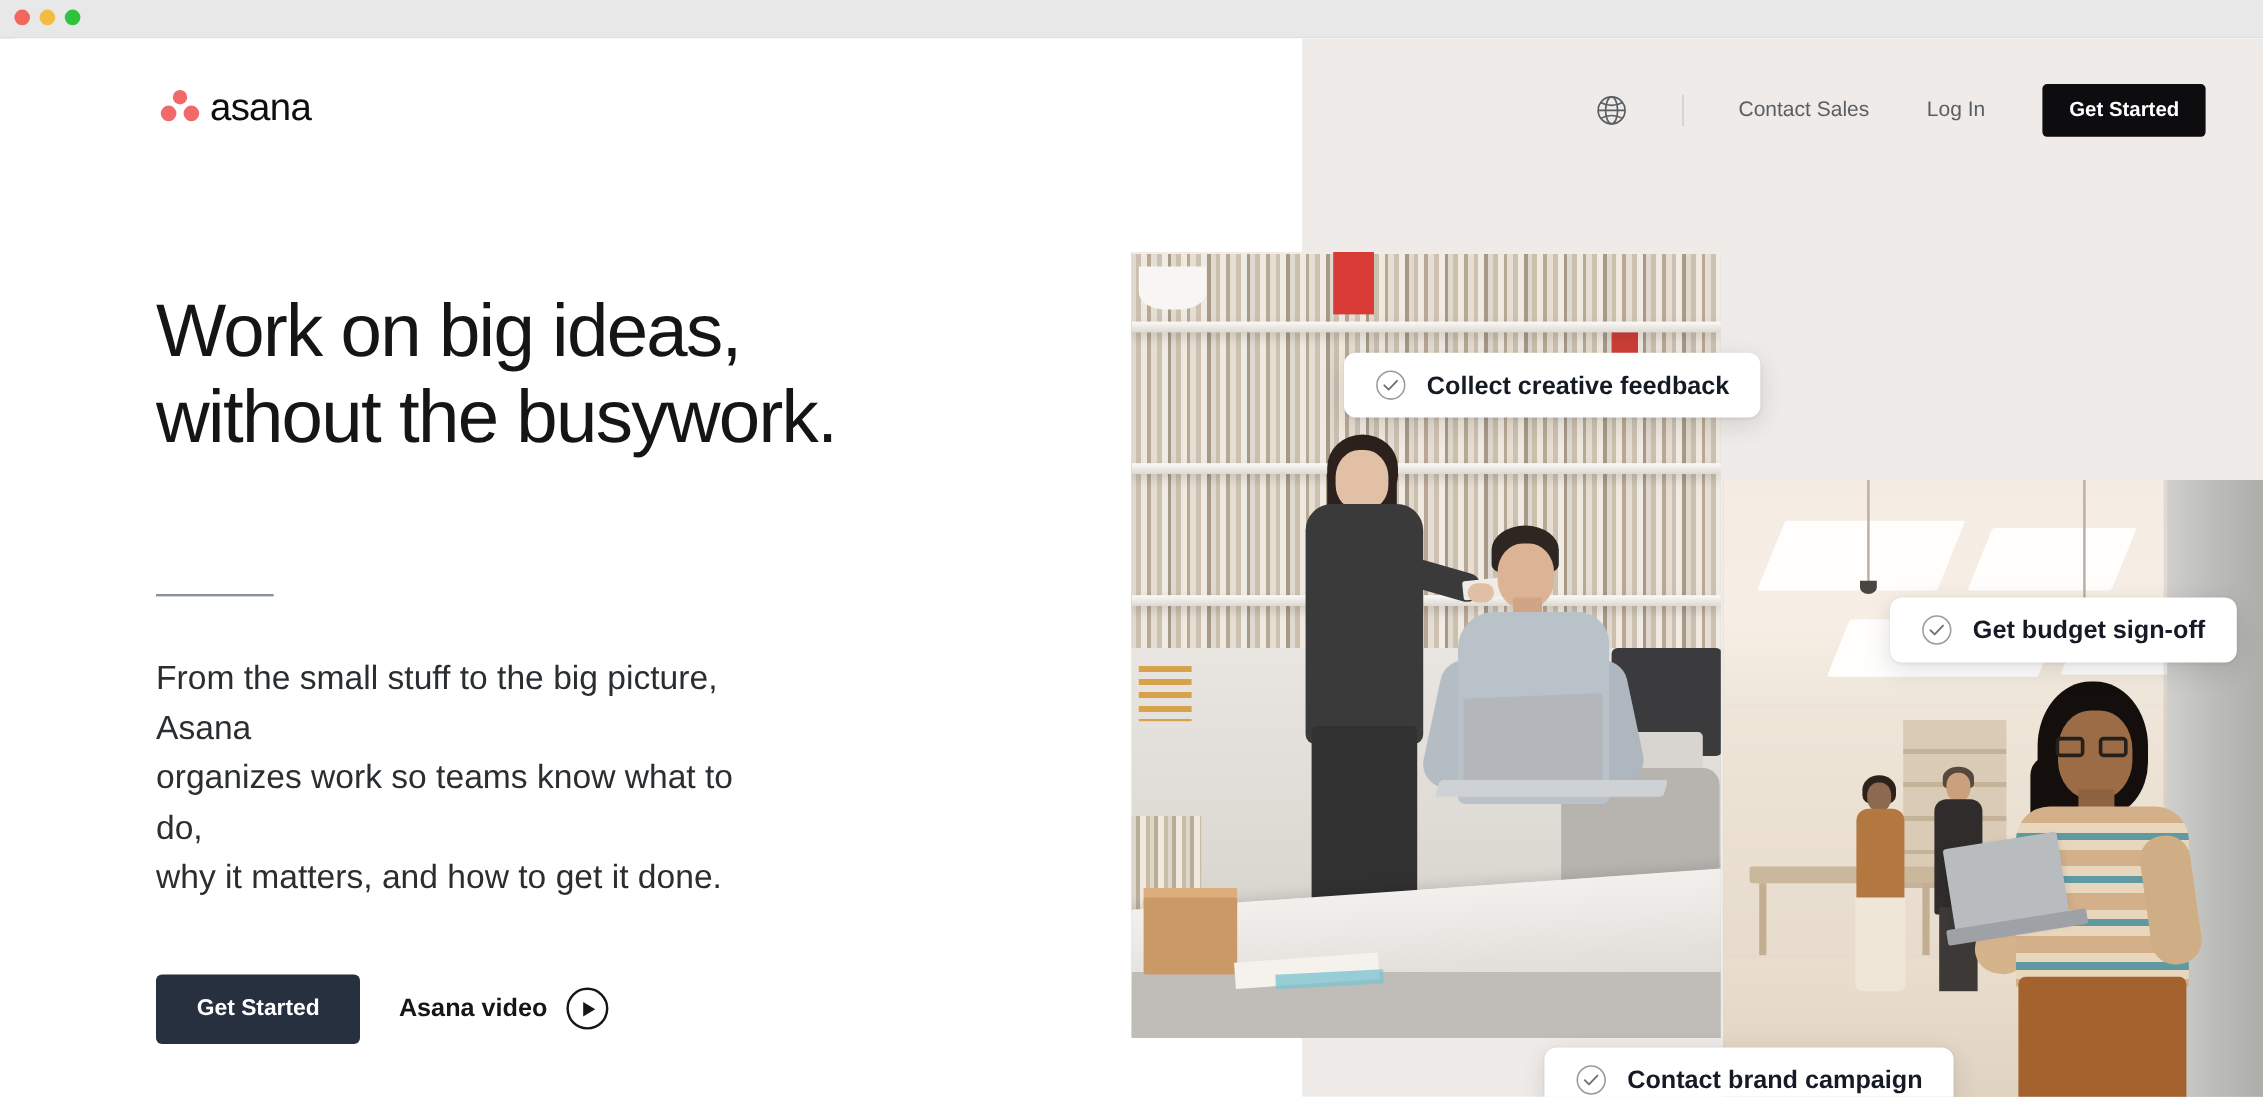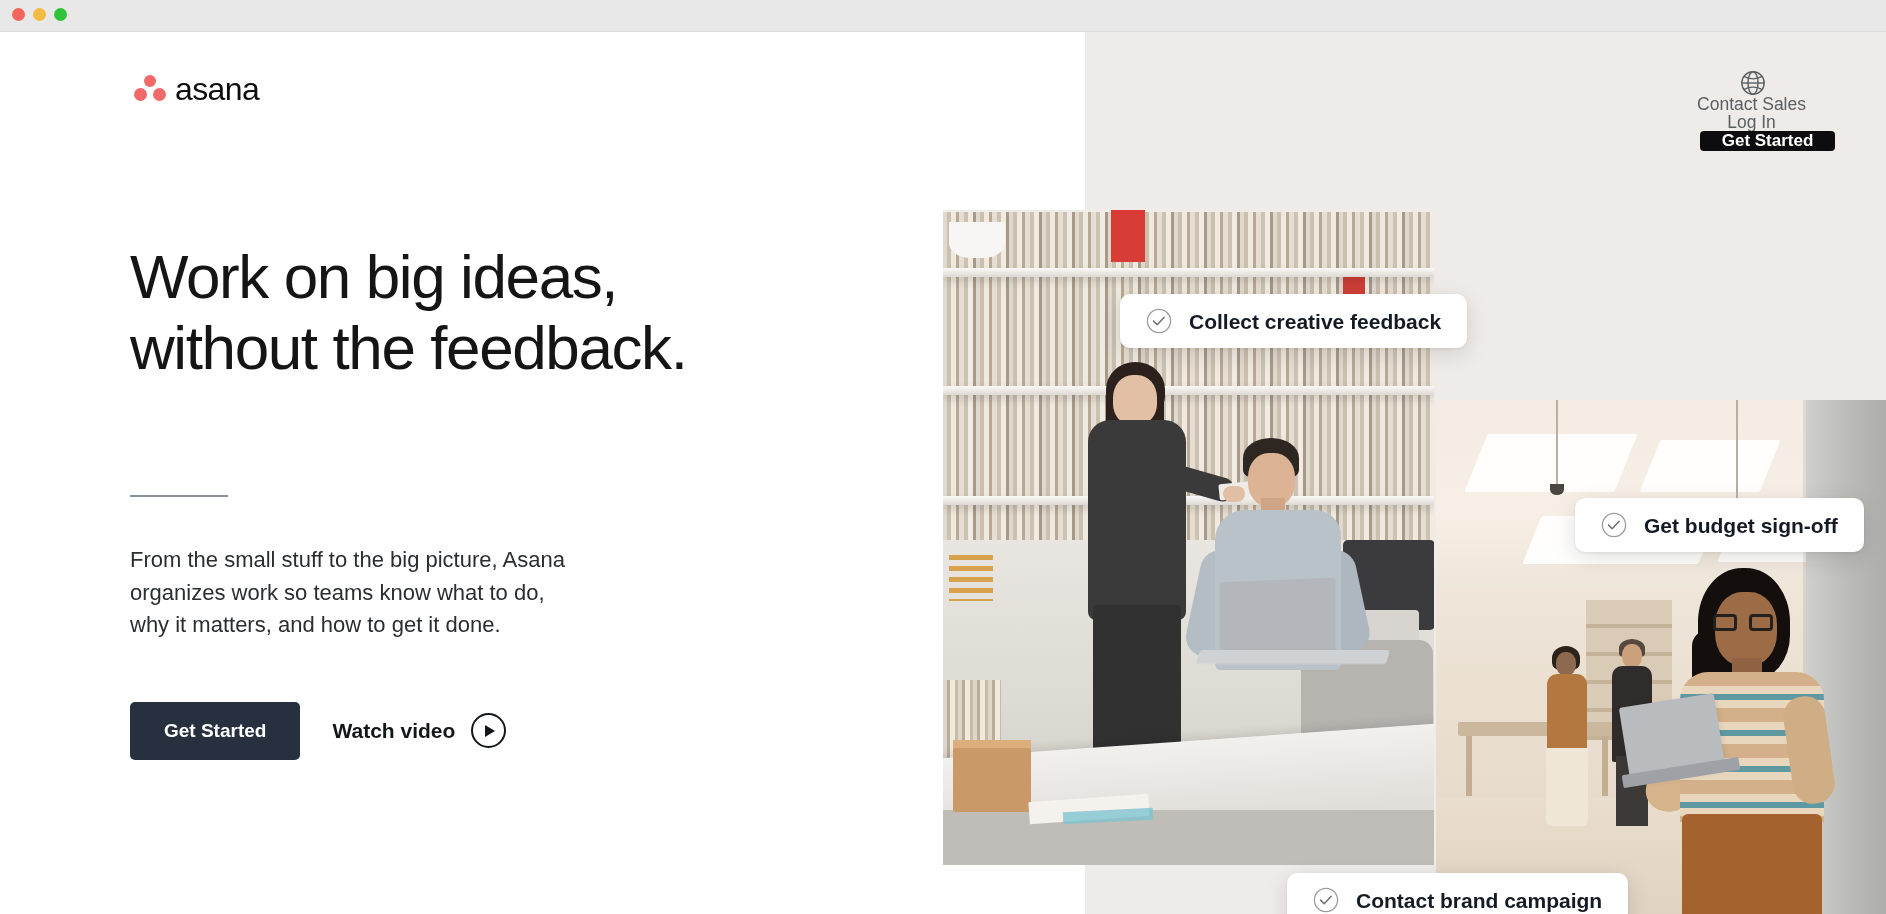--- a/index.html
+++ b/index.html
@@ -98,21 +98,21 @@
   }
   .caret {
     width: 9px; height: 9px;
     border-right: 1.6px solid #9aa0a4;
     border-bottom: 1.6px solid #9aa0a4;
     transform: rotate(45deg) translate(-2px,-2px);
   }
 
   .nav-right {
     position: absolute; right: 60px; top: 38px;
-    display: flex; align-items: center; gap: 0px; height: 44px; flex-direction: column;
+    display: flex; align-items: center; gap: 16px; height: 44px;
   }
   .globe-btn {
     width: 26px; height: 26px; margin-right: 30px;
     cursor: pointer;
   }
   .nav-sep {
     width: 1px; height: 26px; background: #c9c6c2; margin-right: 30px;
   }
   .nav-action {
     font-size: 17.5px; color: #5a5f63; cursor: pointer;
@@ -138,21 +138,21 @@
     font-weight: 400; color: #151516;
     letter-spacing: -1.4px;
     white-space: pre-line;
   }
   .rule {
     width: 98px; height: 2px; background: #8a9199;
     margin-top: 112px;
   }
   .lede {
     margin-top: 47px;
-    font-size: 22px; line-height: 1.48;
+    font-size: 28px; line-height: 1.48;
     color: #2b2e31; width: 520px;
     white-space: pre-line;
   }
   .cta-row {
     margin-top: 60px;
     display: flex; align-items: center; gap: 32px;
   }
   .btn-get-started-hero {
     background: #26303f; color: #ffffff;
     font-size: 19px; font-weight: 700;
@@ -639,29 +639,29 @@
         </span>
         <span class="nav-sep"></span>
         <span class="nav-action">Contact Sales</span>
         <span class="nav-action">Log In</span>
         <button class="btn-get-started-nav">Get Started</button>
       </div>
     </div>
 
     <div class="hero-left">
       <h1 class="headline">Work on big ideas,
-without the feedback.</h1>
+without the busywork.</h1>
       <div class="rule"></div>
       <p class="lede">From the small stuff to the big picture, Asana
 organizes work so teams know what to do,
 why it matters, and how to get it done.</p>
       <div class="cta-row">
         <button class="btn-get-started-hero">Get Started</button>
         <span class="watch">
-          <span class="watch-label">Watch video</span>
+          <span class="watch-label">Asana video</span>
           <span class="play-circle">
             <span class="play-tri"></span>
           </span>
         </span>
       </div>
     </div>
 
     <div class="chip chip-2">
       <span class="chip-check">
         <svg width="26" height="26" viewBox="0 0 26 26" fill="none">

